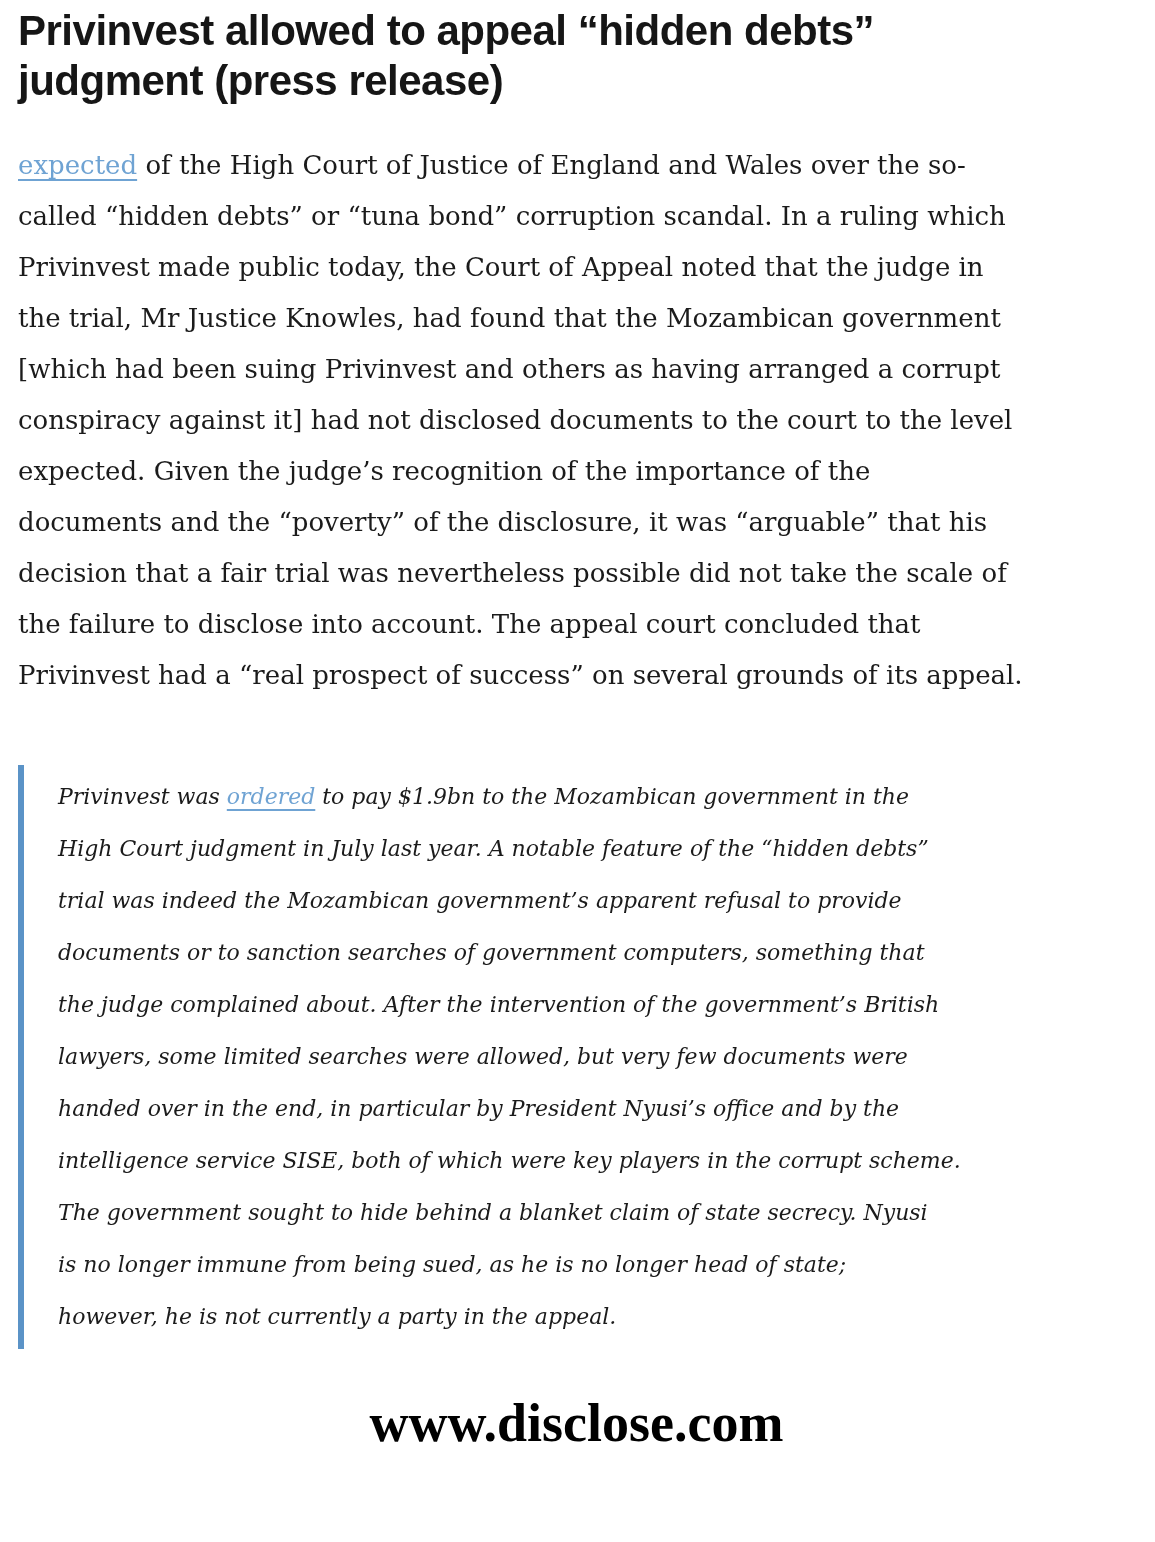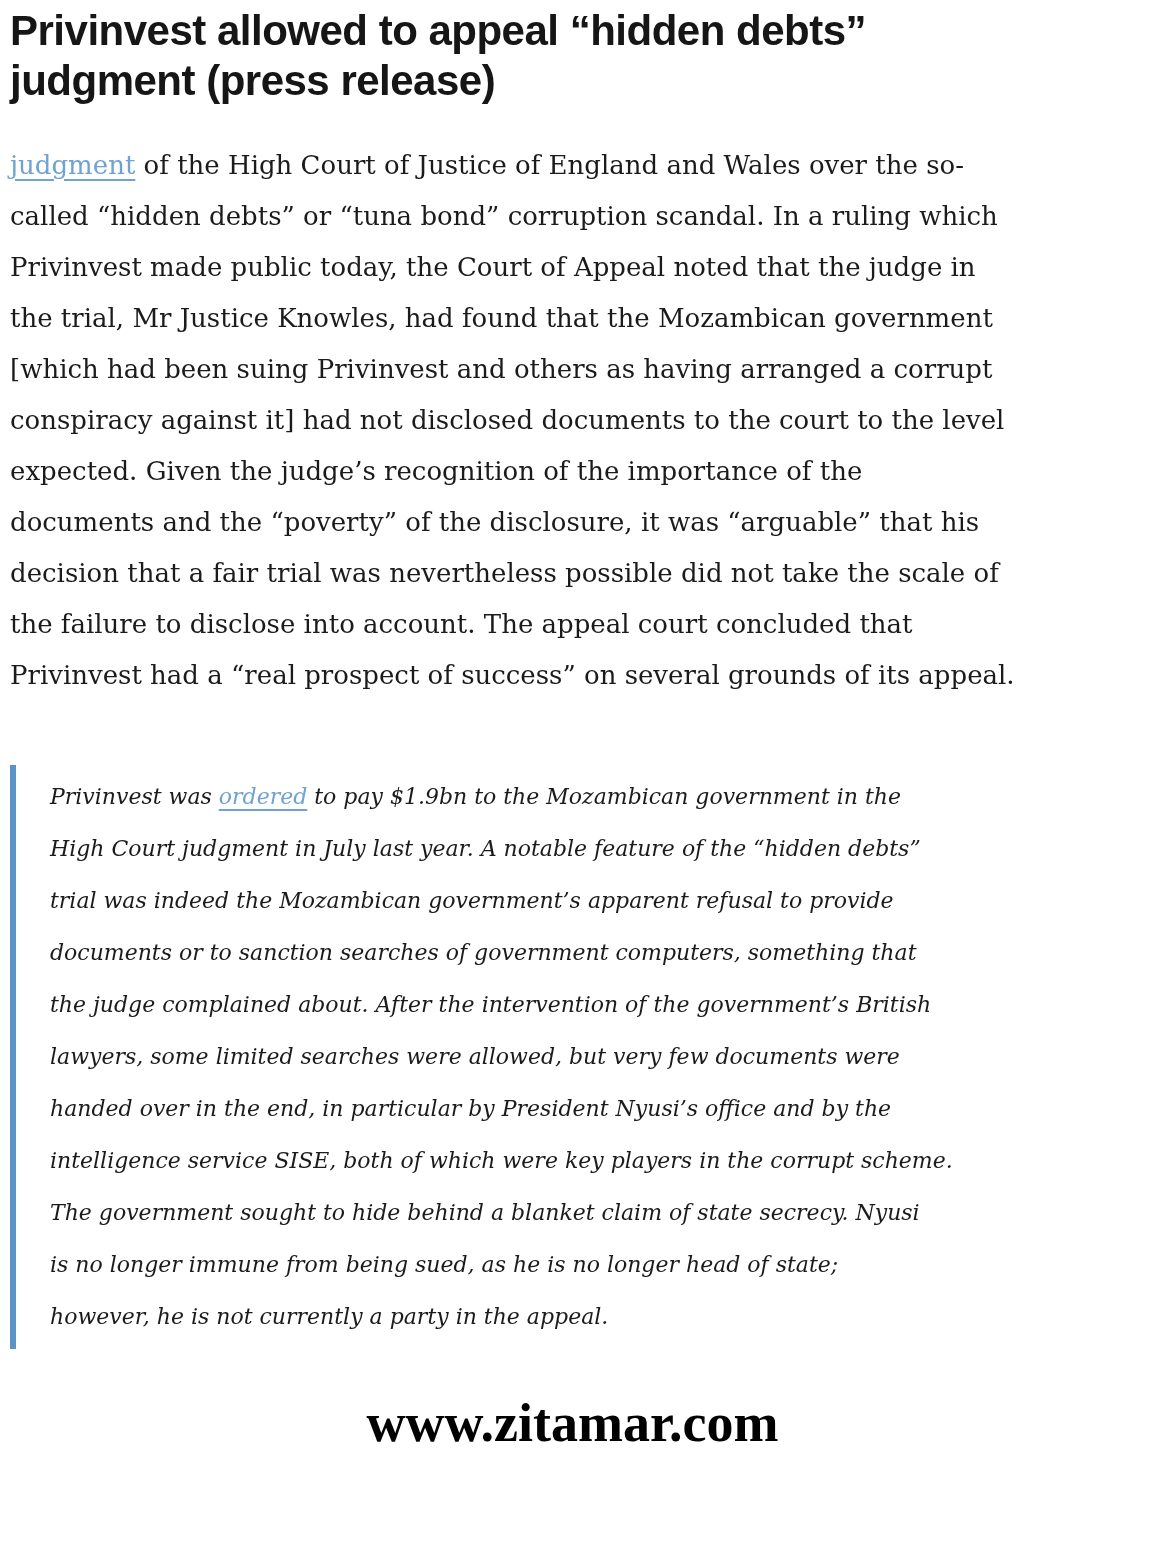--- a/index.html
+++ b/index.html
@@ -11,21 +11,21 @@
   }
   html,body{margin:0;padding:0;}
   body{
     width:1155px;height:1542px;
     background:var(--page_bg);
     overflow:hidden;
     font-family:"DejaVu Serif", serif;
     color:var(--text);
   }
   .page{
-    padding:6px 20px 0 10px;
+    padding:6px 20px 0 18px;
     box-sizing:border-box;
     width:1155px;
   }
   h1.title{
     margin:0;
     font-family:"Liberation Sans", sans-serif;
     font-weight:700;
     font-size:42px;
     line-height:50px;
     letter-spacing:-0.5px;
@@ -65,21 +65,21 @@
     color:#000000;
   }
 </style>
 </head>
 <body>
 
 <div class="page">
   <h1 class="title">Privinvest allowed to appeal “hidden debts”
 judgment (press release)</h1>
 
-  <p class="body-text"><a class="inline-link">judgment</a><span> of the High Court of Justice of England and Wales over the so-
+  <p class="body-text"><a class="inline-link">expected</a><span> of the High Court of Justice of England and Wales over the so-
 called “hidden debts” or “tuna bond” corruption scandal. In a ruling which
 Privinvest made public today, the Court of Appeal noted that the judge in
 the trial, Mr Justice Knowles, had found that the Mozambican government
 [which had been suing Privinvest and others as having arranged a corrupt
 conspiracy against it] had not disclosed documents to the court to the level
 expected. Given the judge’s recognition of the importance of the
 documents and the “poverty” of the disclosure, it was “arguable” that his
 decision that a fair trial was nevertheless possible did not take the scale of
 the failure to disclose into account. The appeal court concluded that
 Privinvest had a “real prospect of success” on several grounds of its appeal.</span></p>
@@ -89,14 +89,14 @@
 trial was indeed the Mozambican government’s apparent refusal to provide
 documents or to sanction searches of government computers, something that
 the judge complained about. After the intervention of the government’s British
 lawyers, some limited searches were allowed, but very few documents were
 handed over in the end, in particular by President Nyusi’s office and by the
 intelligence service SISE, both of which were key players in the corrupt scheme.
 The government sought to hide behind a blanket claim of state secrecy. Nyusi
 is no longer immune from being sued, as he is no longer head of state;
 however, he is not currently a party in the appeal.</span></blockquote>
 
-  <div class="site-footer">www.zitamar.com</div>
+  <div class="site-footer">www.disclose.com</div>
 </div>
 
 </body></html>

